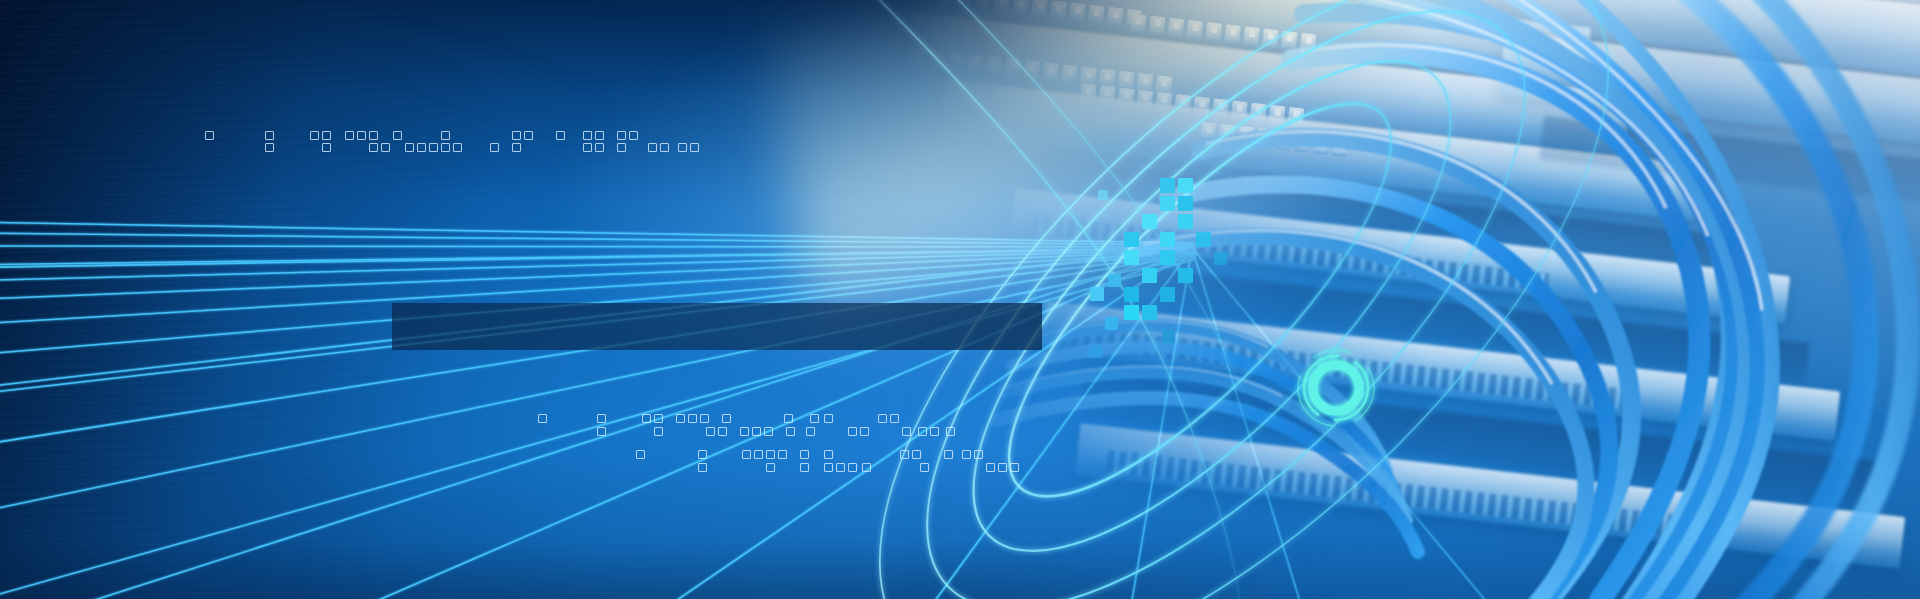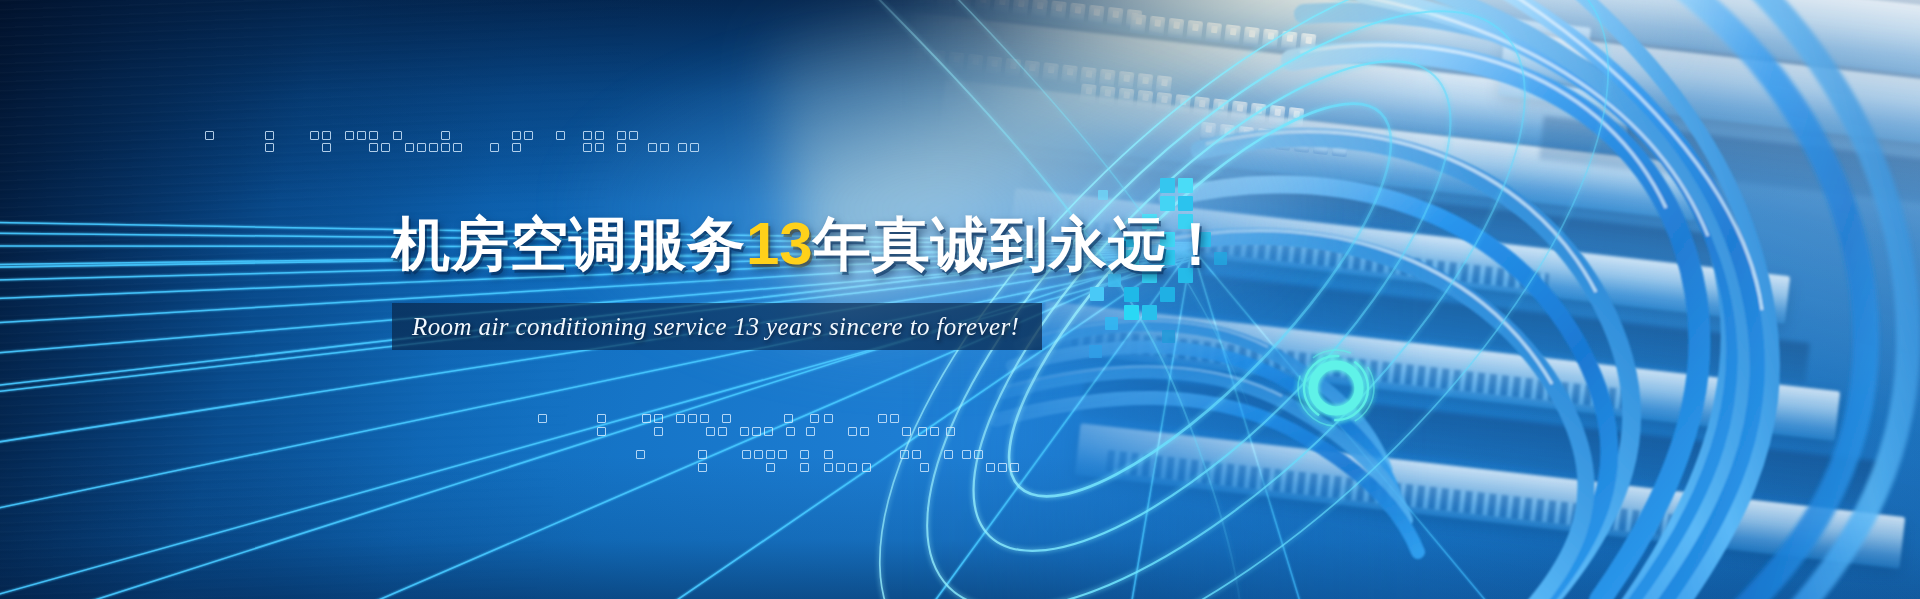--- a/index.html
+++ b/index.html
@@ -683,18 +683,16 @@
     <div class="px" style="left:1178px; top:268px; width:15px; height:15px; background:#25bbe9;"></div>
     <div class="px" style="left:1178px; top:214px; width:15px; height:15px; background:#3ad2f3;"></div>
     <div class="px" style="left:1178px; top:196px; width:15px; height:15px; background:#2bc3ee;"></div>
     <div class="px" style="left:1178px; top:178px; width:15px; height:15px; background:#4adcf7;"></div>
 
     <div class="px" style="left:1196px; top:232px; width:15px; height:15px; background:#29c1ec; opacity:.9;"></div>
     <div class="px" style="left:1214px; top:252px; width:13px; height:13px; background:#22a8e0; opacity:.8;"></div>
     <div class="px" style="left:1162px; top:330px; width:13px; height:13px; background:#1f9ad8; opacity:.8;"></div>
   </div>
 
-  <div id="headline"><span>机房空调服务</span><span class="hl-num">13</span><span>年真诚到永远！</span></div>
 
   <div id="subtitle-band"></div>
-  <div id="subtitle">Room air conditioning service 13 years sincere to forever!</div>
 
 </div>
 
 </body></html>

